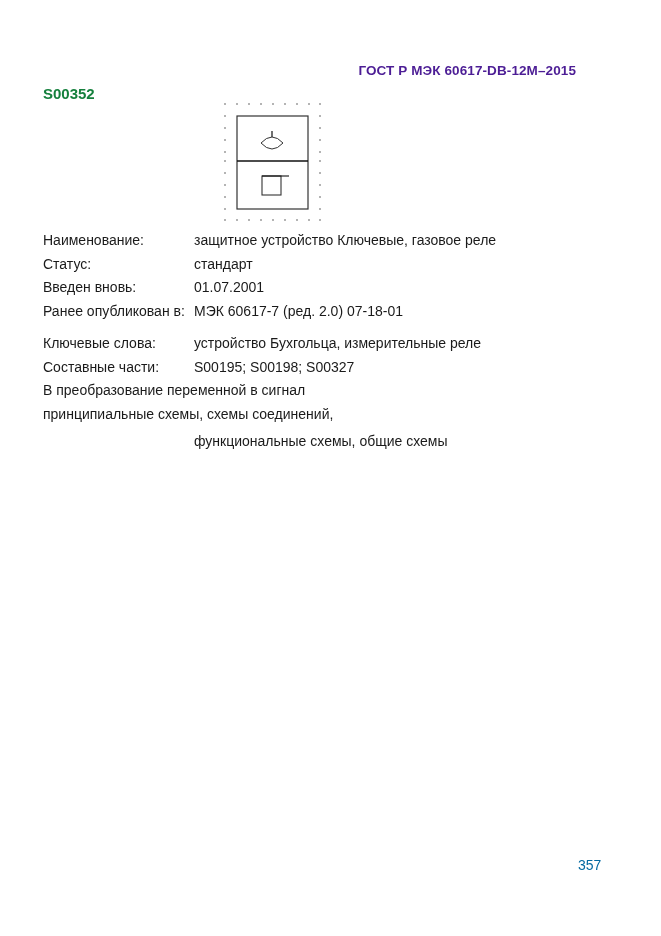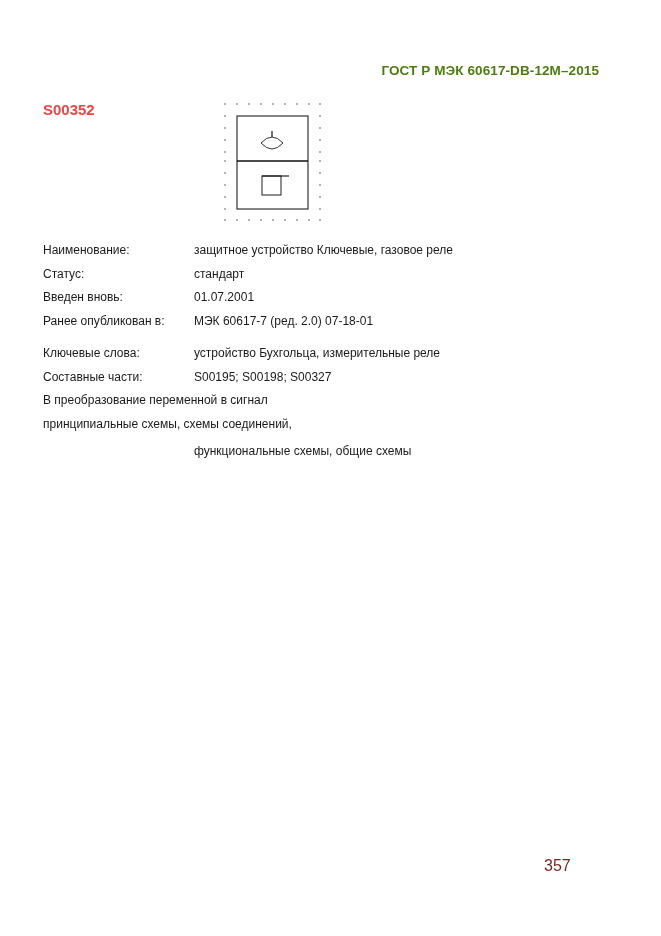--- a/index.html
+++ b/index.html
@@ -1,27 +1,27 @@
 <!DOCTYPE html>
 <html><head>
 <meta charset="utf-8">
 <style>
   html, body { margin: 0; padding: 0; background: #ffffff; }
   body { width: 661px; height: 936px; position: relative; overflow: hidden;
          font-family: "Liberation Sans", "DejaVu Sans", sans-serif; color: #1a1a1a; }
-  .header { position: absolute; top: 63px; right: 62px; font-weight: bold; font-size: 13.5px; letter-spacing: 0.1px; color: #4d7c0f; }
-  .code { position: absolute; top: 101px; left: 43px; font-weight: bold; font-size: 15px; color: #ef4444; }
+  .header { position: absolute; top: 63px; right: 85px; font-weight: bold; font-size: 13.5px; letter-spacing: 0.1px; color: #4c1d95; }
+  .code { position: absolute; top: 85px; left: 43px; font-weight: bold; font-size: 15px; color: #15803d; }
   .symbol { position: absolute; left: 220px; top: 99px; width: 106px; height: 126px; }
-  .fields { position: absolute; left: 43px; top: 240px; font-size: 12px; }
+  .fields { position: absolute; left: 43px; top: 230px; font-size: 14px; }
   .row { display: flex; height: 23.5px; line-height: 20px; }
   .row .k { width: 151px; flex: none; }
   .row .v { flex: none; white-space: nowrap; }
   .gap { height: 9px; }
   .cont { padding-left: 151px; align-items: flex-end; }
-  .pagenum { position: absolute; top: 857px; left: 544px; font-size: 16px; color: #7f1d1d; }
+  .pagenum { position: absolute; top: 857px; left: 578px; font-size: 14px; color: #0369a1; }
 </style>
 </head>
 <body>
 
 <div class="header">ГОСТ Р МЭК 60617-DB-12M–2015</div>
 
 <div class="code">S00352</div>
 
 <div class="symbol">
   <svg width="106" height="126" viewBox="0 0 106 126" xmlns="http://www.w3.org/2000/svg">

